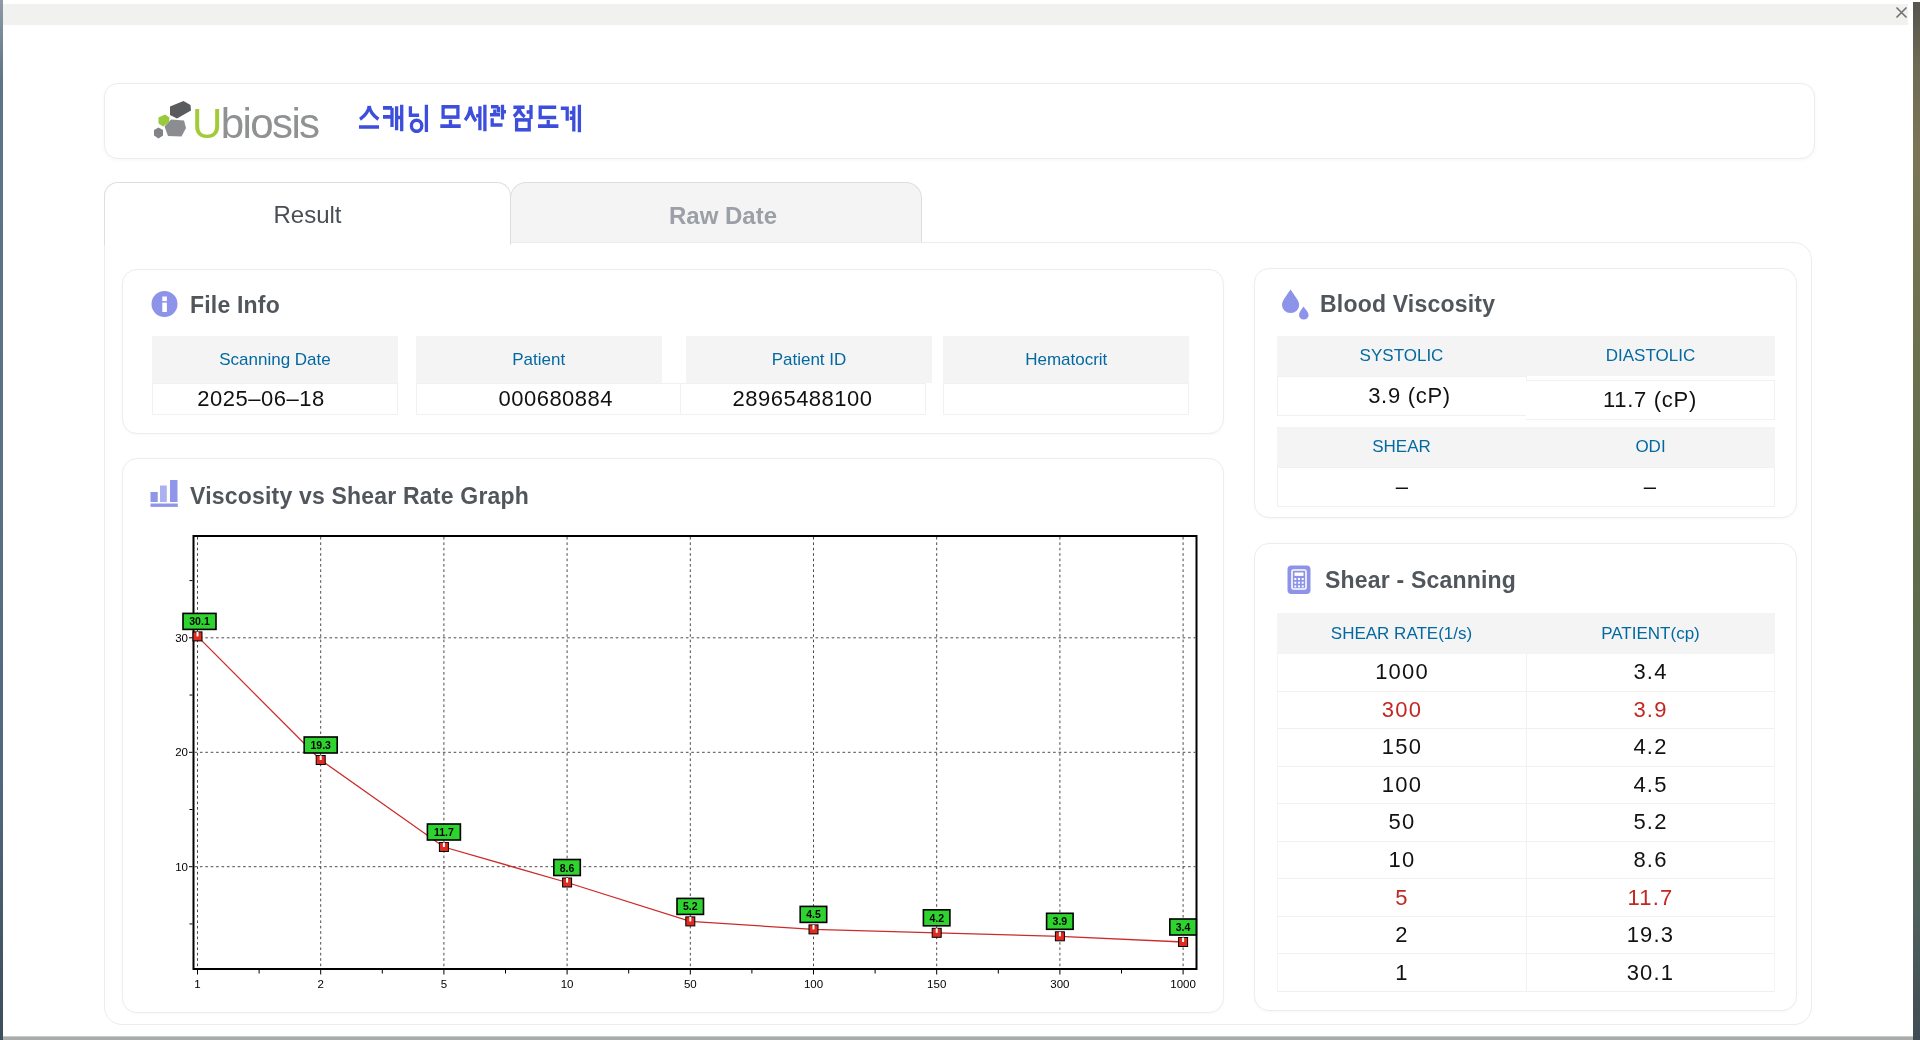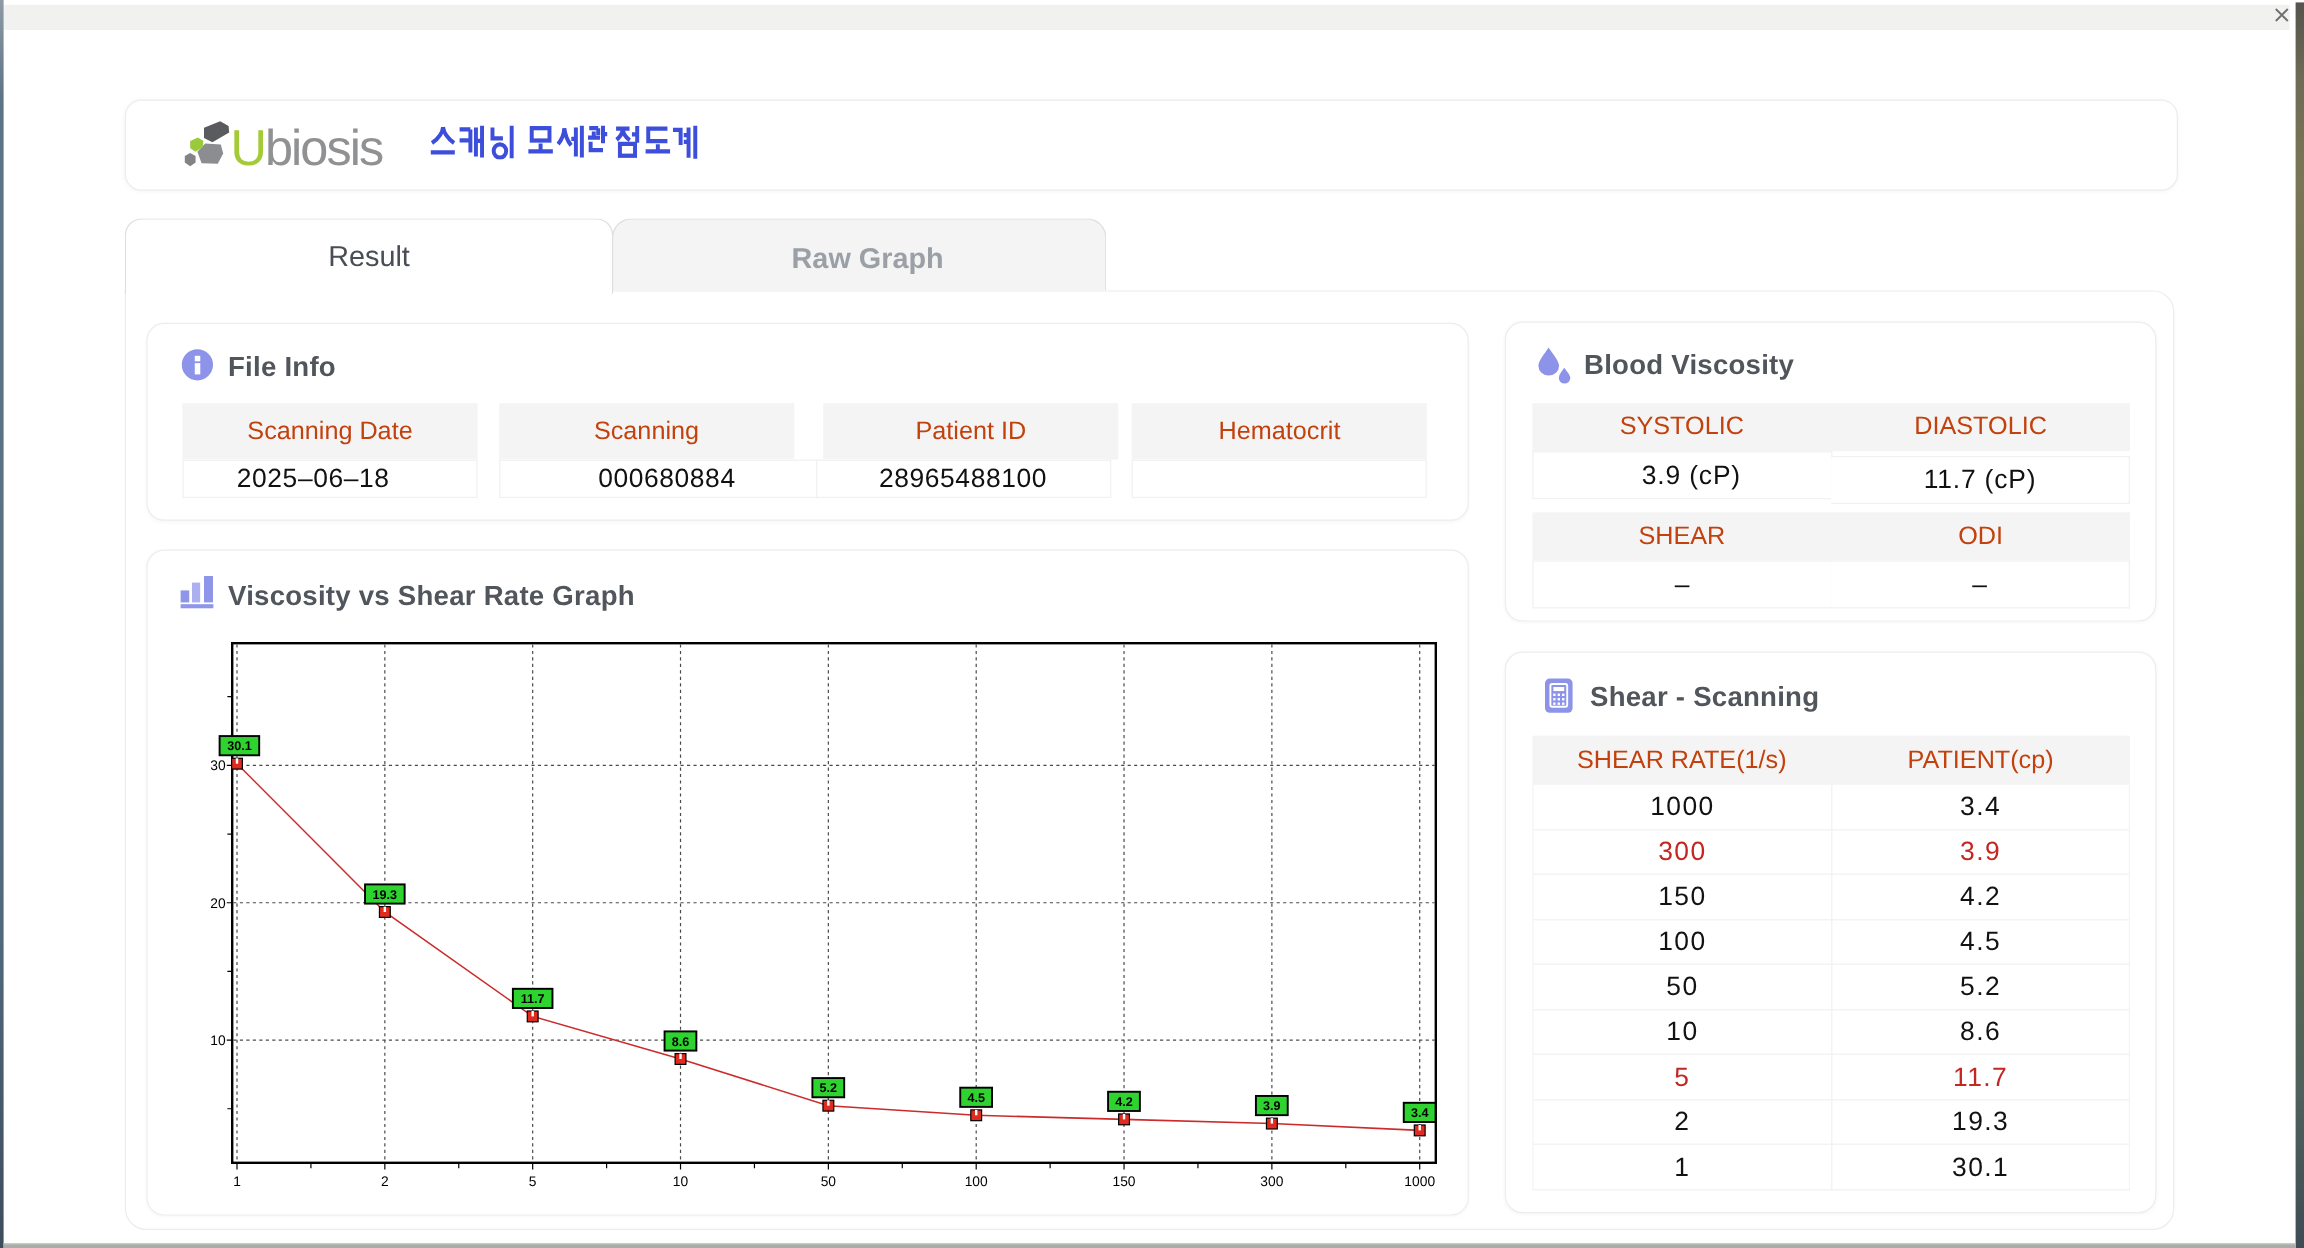--- a/index.html
+++ b/index.html
@@ -19,21 +19,21 @@
 #tab2 span{position:absolute;left:14px;right:0;top:19px;text-align:center;font-weight:bold;font-size:24px;color:#9ba0a7}
 #container{left:104px;top:242px;width:1708px;height:783px;background:#fff;border:1px solid #ececec;border-radius:0 18px 18px 18px;z-index:0}
 
 .card{position:absolute;background:#fff;border:1px solid #ededed;border-radius:15px;box-shadow:0 1px 3px rgba(0,0,0,.03)}
 #filecard{left:122px;top:269px;width:1102px;height:165px}
 #graphcard{left:122px;top:458px;width:1102px;height:555px}
 #bloodcard{left:1254px;top:268px;width:543px;height:250px}
 #shearcard{left:1254px;top:543px;width:543px;height:468px}
 
 .sectitle{position:absolute;font-weight:bold;font-size:23px;color:#51565c;letter-spacing:.2px}
-.thead{position:absolute;background:#f4f4f5;color:#c2410c;font-size:21px;display:flex;align-items:center;justify-content:center}
+.thead{position:absolute;background:#f4f4f5;color:#0369a1;font-size:17px;display:flex;align-items:center;justify-content:center}
 .tval{position:absolute;background:#fff;border:1px solid #f1f1f1;color:#111;font-size:22px;display:flex;align-items:center;justify-content:center;letter-spacing:0.5px}
 .cell{position:absolute;display:flex;align-items:center;justify-content:center;font-size:22px;color:#121212;letter-spacing:1.2px}
 .red{color:#c32722}
 </style>
 </head>
 <body>
 <div class="abs" id="titlebar"></div>
 <div class="abs" id="leftstrip"></div>
 <div class="abs" id="closex">
 <svg width="24" height="22">
@@ -88,35 +88,35 @@
       <path d="M20,3 H4 V12.6 H20 M12,15 V19.8 M1.8,20.6 H22.2"></path>
     </g>
 
   <g transform="translate(209,0)">
       <path d="M1.8,4 H8.2 V15.6 M10.8,8 H14.8 M10.8,13.2 H14.8 M14.8,2 V25.6 M20.4,0.8 V26.4"></path>
     </g>
 </svg>
 
 <div class="abs" id="container"></div>
 <div class="abs" id="tab2">
-    <span>Raw Graph</span>
+    <span>Raw Date</span>
   </div>
 <div class="abs" id="tab1">
     <span>Result</span>
   </div>
 
 <div class="card" id="filecard"></div>
 <svg class="abs" style="left:151px;top:290px" width="28" height="28" viewBox="0 0 28 28">
   <circle cx="13.5" cy="14" r="13" fill="#8c93e9"></circle>
   <rect x="11.3" y="6.5" width="4.6" height="4.6" fill="#fff"></rect>
   <rect x="11.3" y="12.6" width="4.6" height="9.4" fill="#fff"></rect>
 </svg>
 <div class="sectitle" style="left:190px;top:292px">File Info</div>
 <div class="thead" style="left:152px;top:336px;width:246px;height:47px">Scanning Date</div>
-<div class="thead" style="left:415.75px;top:336px;width:246px;height:47px">Scanning</div>
+<div class="thead" style="left:415.75px;top:336px;width:246px;height:47px">Patient</div>
 <div class="thead" style="left:686px;top:336px;width:246px;height:47px">Patient ID</div>
 <div class="thead" style="left:943.25px;top:336px;width:246px;height:47px">Hematocrit</div>
 <div class="tval" style="left:152px;top:383px;width:246px;height:32px;padding-right:28px">2025–06–18</div>
 <div class="tval" style="left:415.75px;top:383px;width:272px;height:32px;padding-left:8px">000680884</div>
 <div class="tval" style="left:679.5px;top:383px;width:246px;height:32px">28965488100</div>
 <div class="tval" style="left:943.25px;top:383px;width:246px;height:32px"></div>
 
 <div class="card" id="graphcard"></div>
 <svg class="abs" style="left:150px;top:479px" width="30" height="30" viewBox="0 0 30 30">
   <rect x="0.5" y="13" width="7.2" height="10" fill="#8f96ea"></rect>

